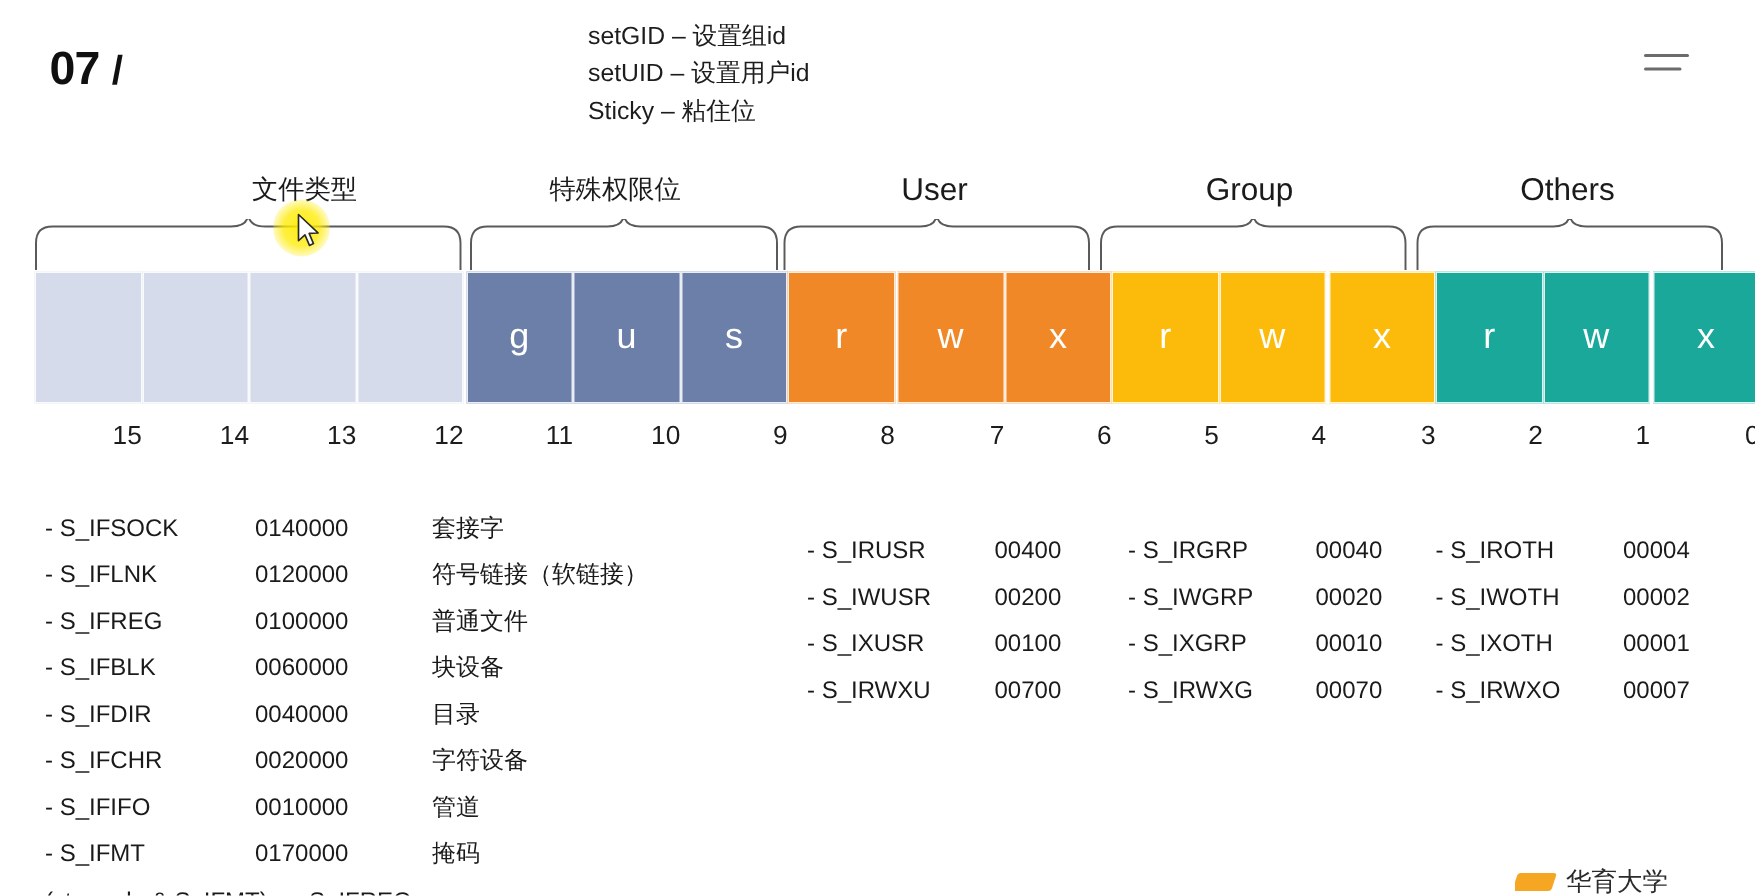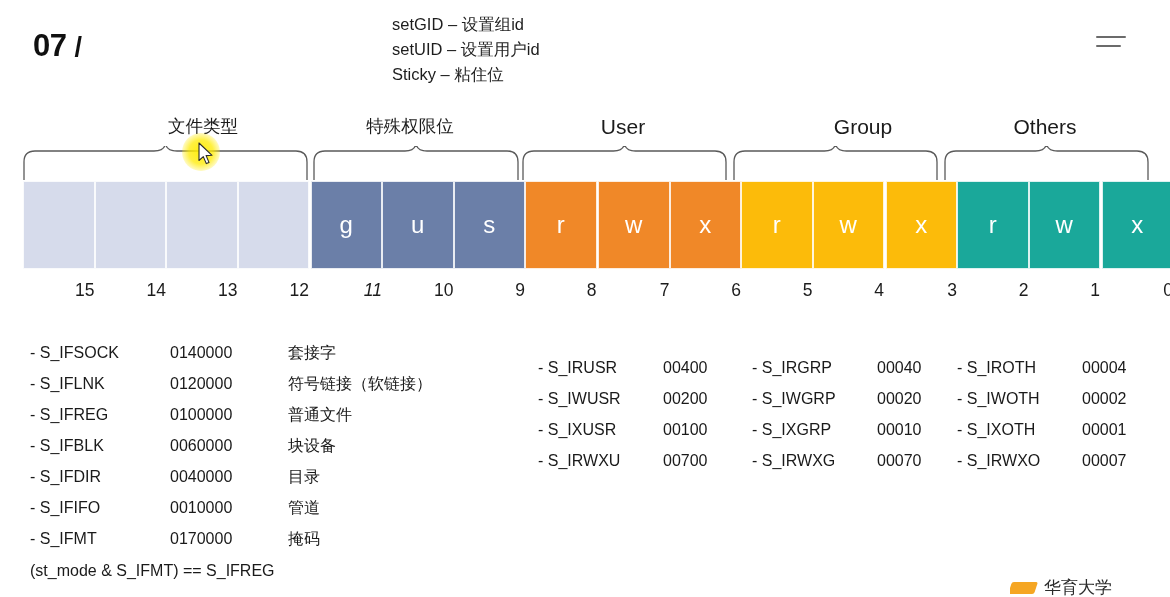--- a/index.html
+++ b/index.html
@@ -101,21 +101,21 @@
 
     <div class="menu-icon">
       <span></span>
       <span></span>
     </div>
   </div>
 
   <div class="grp-label cn" style="left:118px;top:114px;width:170px;">文件类型</div>
   <div class="grp-label cn" style="left:325px;top:114px;width:170px;">特殊权限位</div>
   <div class="grp-label" style="left:560px;top:115px;width:126px;">User</div>
-  <div class="grp-label" style="left:800px;top:115px;width:126px;">Group</div>
+  <div class="grp-label" style="left:770px;top:115px;width:126px;">Group</div>
   <div class="grp-label" style="left:982px;top:115px;width:126px;">Others</div>
 
   <div class="brace" style="left:23px;width:285px;">
     <svg width="285" height="34" viewBox="0 0 285 34" fill="none">
       <path d="M1 34 V16 Q1 5 12 5 H131 Q142.5 5 142.5 -4 Q142.5 5 154 5 H273 Q284 5 284 16 V34" stroke="#5a5a5a" stroke-width="1.3" fill="none"></path>
     </svg>
   </div>
   <div class="brace" style="left:313px;width:206px;">
     <svg width="206" height="34" viewBox="0 0 206 34" fill="none">
       <path d="M1 34 V16 Q1 5 12 5 H92 Q103 5 103 -4 Q103 5 114 5 H194 Q205 5 205 16 V34" stroke="#5a5a5a" stroke-width="1.3" fill="none"></path>
@@ -186,21 +186,21 @@
       <div class="cell" style="left: 1078.5px; width: 71.5px; background: rgb(26, 168, 154);">
         <span>x</span>
       </div>
     </div>
 
   <div class="numrow" id="numrow">
       <div class="num" style="left: 0px; width: 71.5px;">15</div>
       <div class="num" style="left: 71.5px; width: 71.5px;">14</div>
       <div class="num" style="left: 143px; width: 71.5px;">13</div>
       <div class="num" style="left: 214.5px; width: 71.5px;">12</div>
-      <div class="num" style="left: 287.5px; width: 71.5px; font-style: italic;">11</div>
+      <div class="num" style="left: 287.5px; width: 71.5px;">11</div>
       <div class="num" style="left: 359px; width: 71.5px;">10</div>
       <div class="num" style="left: 430.5px; width: 71.5px;">9</div>
       <div class="num" style="left: 502px; width: 71.5px;">8</div>
       <div class="num" style="left: 575px; width: 71.5px;">7</div>
       <div class="num" style="left: 646.5px; width: 71.5px;">6</div>
       <div class="num" style="left: 718px; width: 71.5px;">5</div>
       <div class="num" style="left: 789.5px; width: 71.5px;">4</div>
       <div class="num" style="left: 862.5px; width: 71.5px;">3</div>
       <div class="num" style="left: 934px; width: 71.5px;">2</div>
       <div class="num" style="left: 1005.5px; width: 71.5px;">1</div>
@@ -227,20 +227,25 @@
         <div class="c-name">- S_IFBLK</div>
         <div class="c-val">0060000</div>
         <div class="c-desc">块设备</div>
       </div>
       <div class="row">
         <div class="c-name">- S_IFDIR</div>
         <div class="c-val">0040000</div>
         <div class="c-desc">目录</div>
       </div>
       <div class="row">
+        <div class="c-name">- S_IFCHR</div>
+        <div class="c-val">0020000</div>
+        <div class="c-desc">字符设备</div>
+      </div>
+      <div class="row">
         <div class="c-name">- S_IFIFO</div>
         <div class="c-val">0010000</div>
         <div class="c-desc">管道</div>
       </div>
       <div class="row">
         <div class="c-name">- S_IFMT</div>
         <div class="c-val">0170000</div>
         <div class="c-desc">掩码</div>
       </div>
       <div class="expr">(st_mode &amp; S_IFMT) ==  S_IFREG</div>

